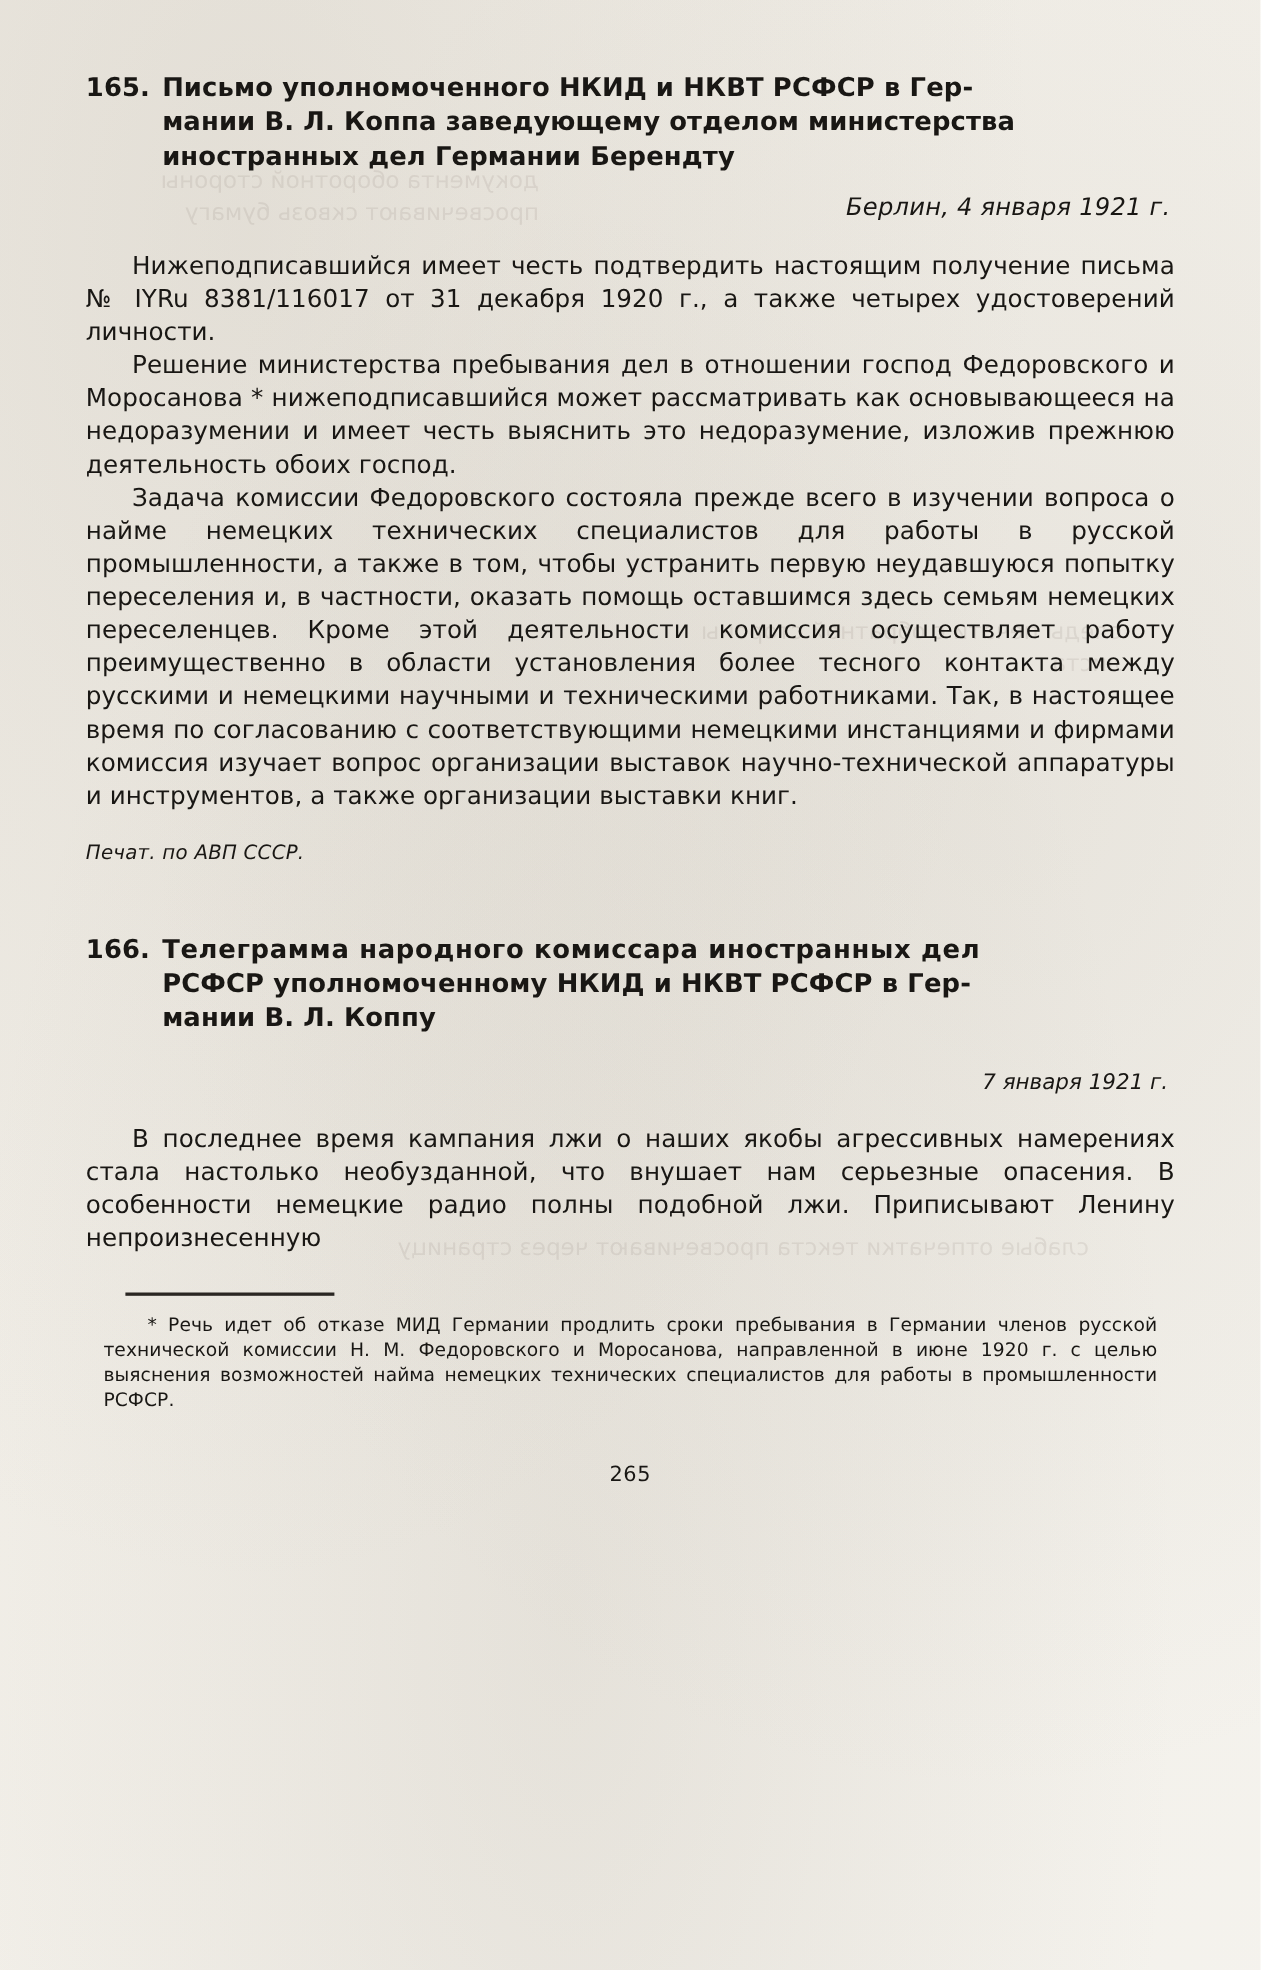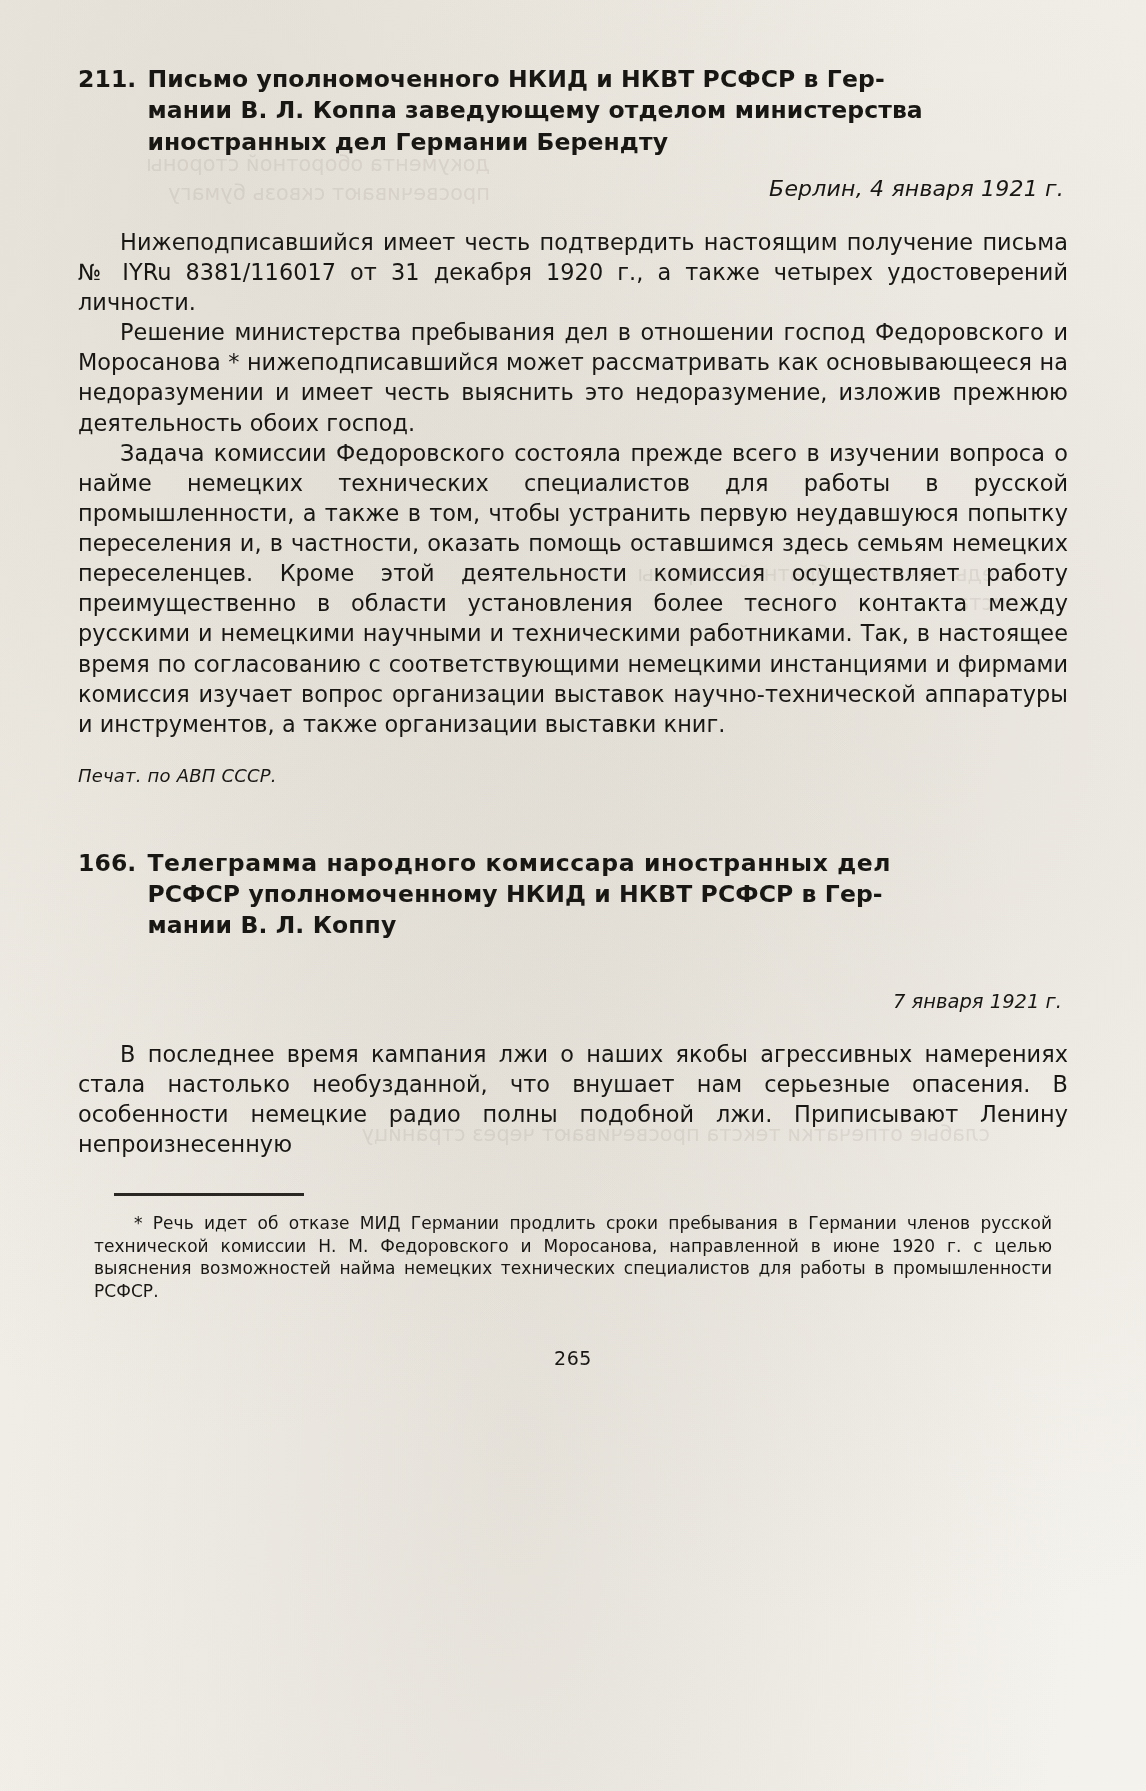--- a/index.html
+++ b/index.html
@@ -80,21 +80,21 @@
     margin-top: 26px;
     letter-spacing: 0.2px;
   }
 
   .gap-between-docs { height: 62px; }
 
   .dateline2 {
     text-align: right;
     font-style: italic;
     font-size: 19.5px;
-    margin-top: 48px;
+    margin-top: 30px;
     margin-right: 6px;
   }
 
   
   .footnote-wrap {
     margin-top: 34px;
   }
   .footnote-rule {
     width: 190px;
     height: 3px;
@@ -140,21 +140,21 @@
 <div class="page">
 
   <div class="ghost g1">документа оборотной стороны просвечивают сквозь бумагу</div>
   <div class="ghost g2">следы печати с обратной стороны листа</div>
   <div class="ghost g3">слабые отпечатки текста просвечивают через страницу</div>
 
   <div class="content">
 
     <div>
       <div class="doc-heading">
-        <span class="num">211.</span>
+        <span class="num">165.</span>
         <span class="htext">
           <span>Письмо уполномоченного НКИД и НКВТ РСФСР в Гер-</span><br>
           <span>мании В. Л. Коппа заведующему отделом министерства</span><br>
           <span>иностранных дел Германии Берендту</span>
         </span>
       </div>
 
       <div class="dateline">Берлин, 4 января 1921 г.</div>
 
       <p class="body first">Нижеподписавшийся имеет честь подтвердить настоящим получение письма № IYRu 8381/116017 от 31 декабря 1920 г., а также четырех удостоверений личности.</p>

